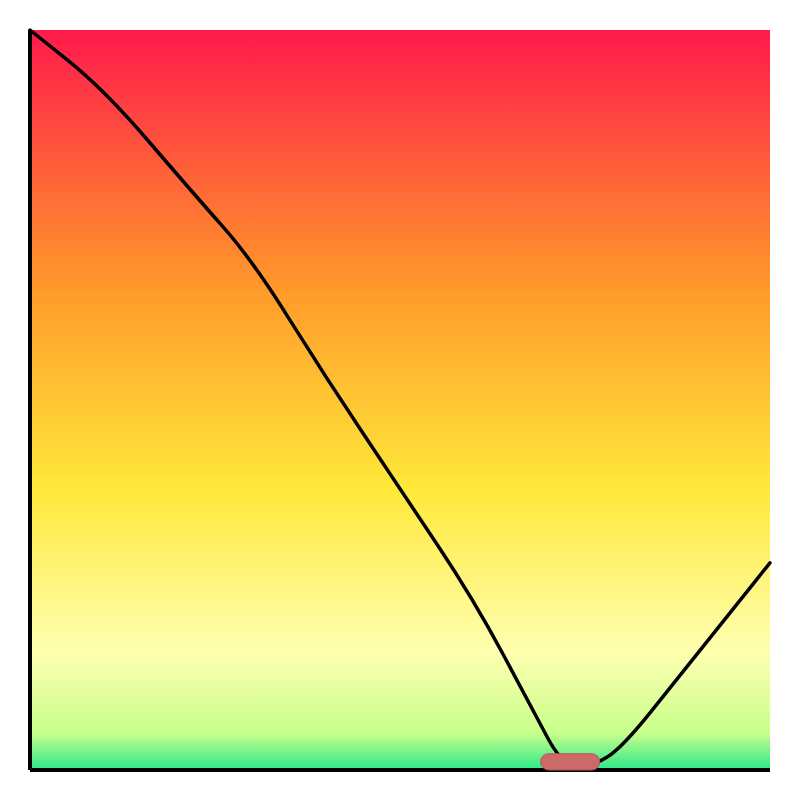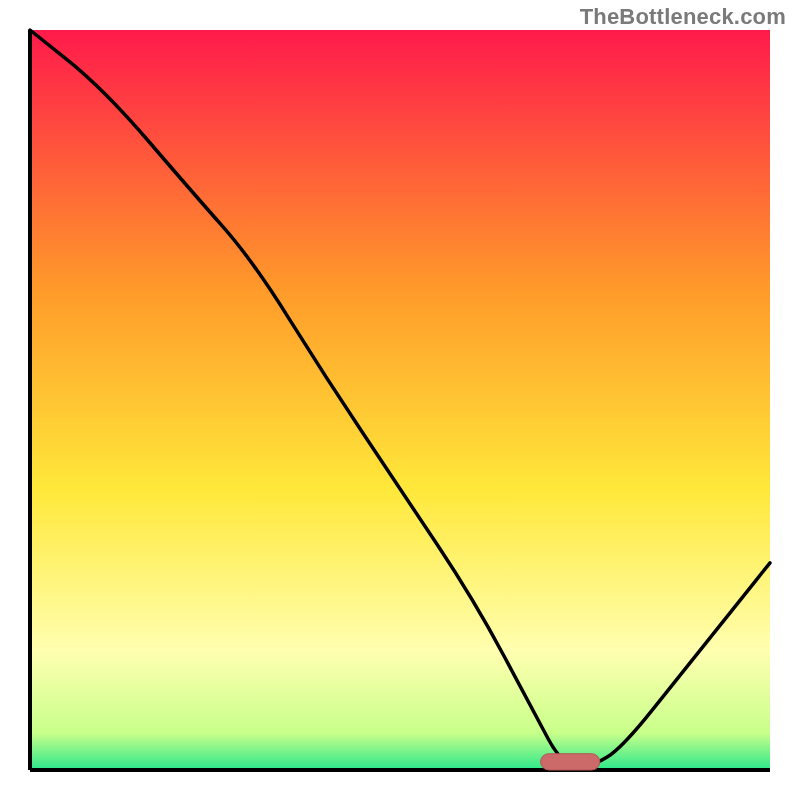--- a/index.html
+++ b/index.html
@@ -25,21 +25,20 @@
     letter-spacing: 0.2px;
   }
   svg {
     display: block;
   }
 </style>
 </head>
 <body>
 <div class="container">
 
-<div class="watermark">TheBottleneck.com</div>
 
 <svg id="chart-svg" width="800" height="800">
   <defs>
     <linearGradient id="bg-grad" x1="0" y1="0" x2="0" y2="1">
       <stop id="g0" offset="0%" stop-color="#ff1a4b"></stop>
       <stop id="g1" offset="35%" stop-color="#ff9a2a"></stop>
       <stop id="g2" offset="62%" stop-color="#ffe83a"></stop>
       <stop id="g3" offset="84%" stop-color="#ffffb0"></stop>
       <stop id="g4" offset="95%" stop-color="#c8ff8a"></stop>
       <stop id="g5" offset="100%" stop-color="#2ae88a"></stop>

